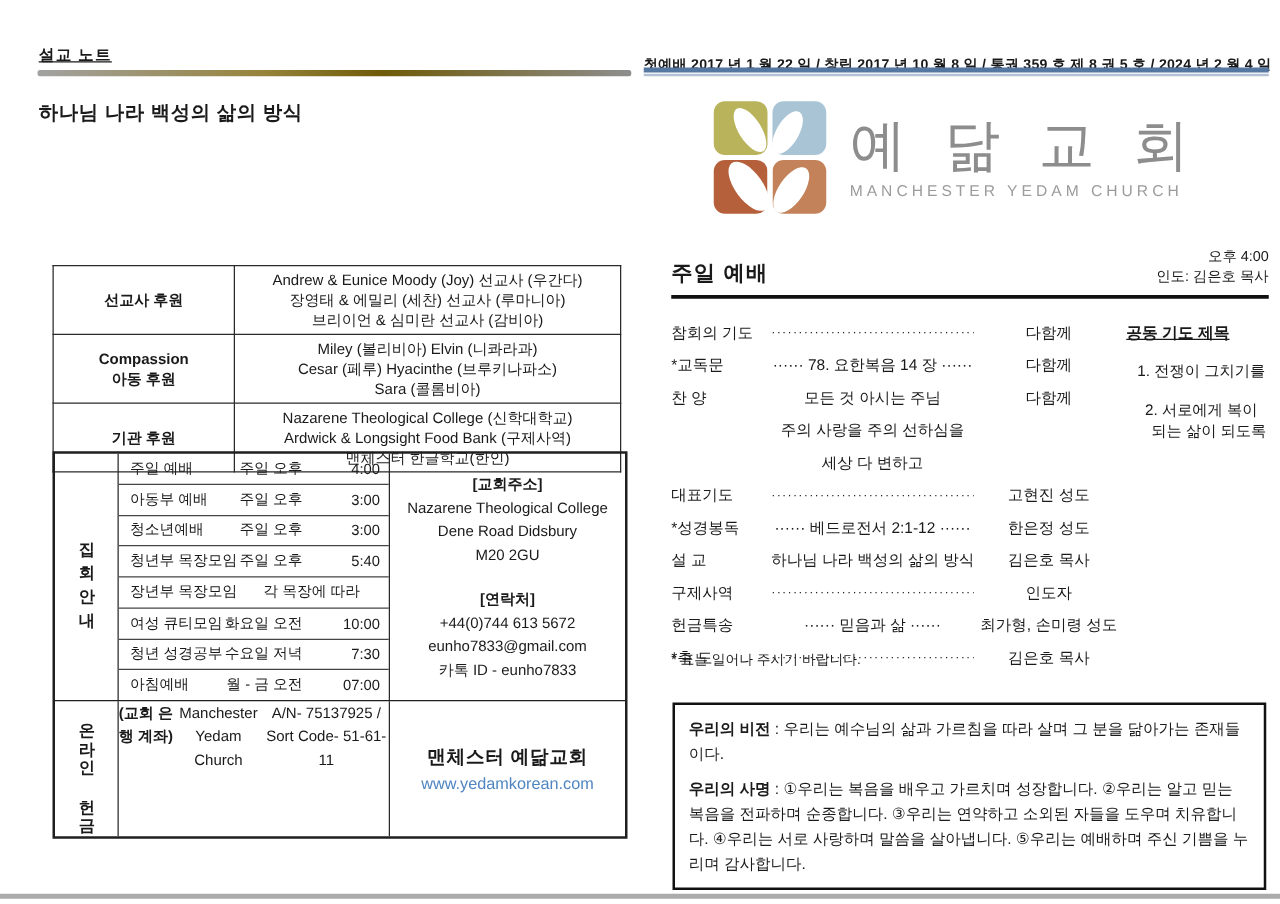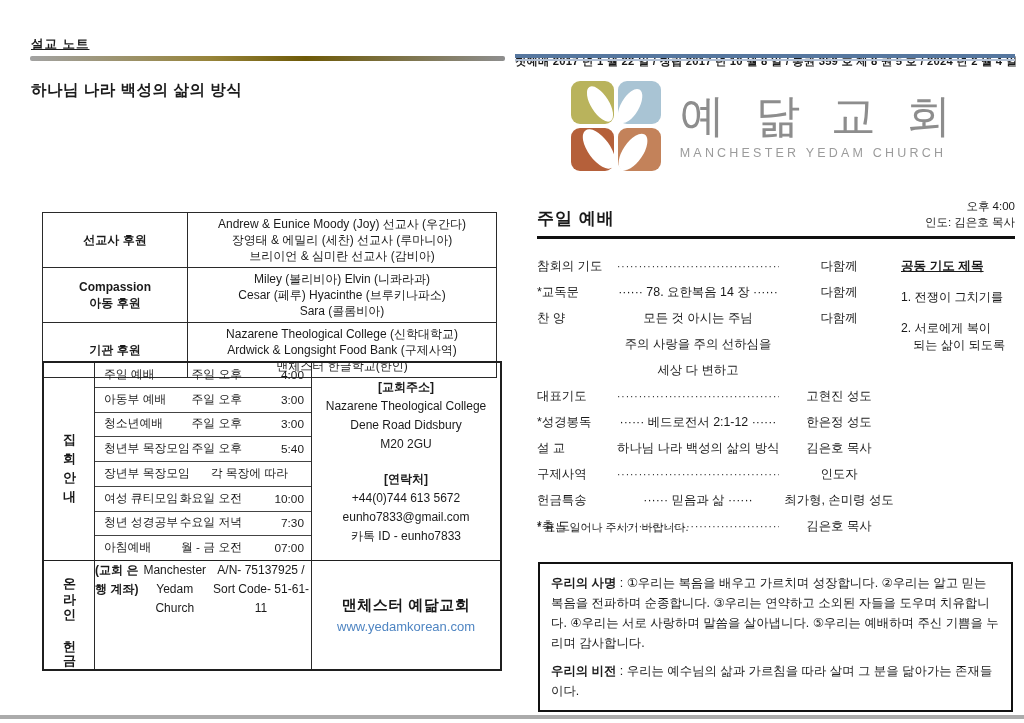--- a/index.html
+++ b/index.html
@@ -55,21 +55,21 @@
   .svc-rows{width:362px;}
   .svc-row{display:flex;align-items:center;height:26px;font-size:12.4px;}
   .svc-label{width:80px;white-space:nowrap;flex:none;}
   .svc-center{flex:1;text-align:center;white-space:nowrap;overflow:hidden;}
   .svc-center.dots{font-size:10px;letter-spacing:1px;color:#222;}
   .svc-person{width:120px;text-align:center;white-space:nowrap;flex:none;}
   .svc-note{font-size:11px;}
 
   .prayer{width:120px;font-size:12.2px;}
   .prayer-title{font-weight:bold;text-decoration:underline;font-size:12.6px;margin-bottom:14px;}
-  .prayer-item{margin-bottom:14px;line-height:17px;}
+  .prayer-item{margin-bottom:14px;line-height:17px;text-align:center;}
   .prayer-item .cont{padding-left:12px;}
 
   .vision-box{width:449px;border:2.6px solid #111;padding:9px 11px;font-size:12.4px;line-height:20px;}
   .vision-box p{margin:0;}
   .vision-box p + p{margin-top:8px;}
   .vb-label{font-weight:bold;}
 
   .bottom-bar{height:4px;background:#ababab;width:1024px;}
 </style>
 </head>
@@ -197,21 +197,21 @@
         <div>Manchester Yedam Church</div>
         <div>A/N- 75137925 / Sort Code- 51-61-11</div>
       </div>
       <div class="webcol">
         <div class="web-name">맨체스터 예닮교회</div>
         <div class="web-url">www.yedamkorean.com</div>
       </div>
     </div>
   </div>
 
-  <div class="abs rp-meta" style="left:515px;top:54px;width:500px;">첫예배 2017 년 1 월 22 일 / 창립 2017 년 10 월 8 일 / 통권 359 호   제 8 권 5 호 / 2024 년 2 월 4 일</div>
+  <div class="abs rp-meta" style="left:515px;top:44px;width:500px;">첫예배 2017 년 1 월 22 일 / 창립 2017 년 10 월 8 일 / 통권 359 호   제 8 권 5 호 / 2024 년 2 월 4 일</div>
   <div class="abs" style="left:515px;top:54px;width:500px;">
     <div class="rp-blue"></div>
     <div class="rp-blue-light"></div>
   </div>
 
   <div class="abs logo-wrap" style="left:515px;top:80px;width:500px;">
     <svg width="92" height="92" viewBox="0 0 92 92">
       <rect x="1" y="1" width="43" height="43" rx="9" fill="#b9b35c"></rect>
       <rect x="48" y="1" width="43" height="43" rx="9" fill="#a9c4d4"></rect>
       <rect x="1" y="48" width="43" height="43" rx="9" fill="#b5603a"></rect>
@@ -302,19 +302,19 @@
   <div class="abs prayer" style="left:901px;top:258px;">
     <div class="prayer-title">공동 기도 제목</div>
     <div class="prayer-item">1. 전쟁이 그치기를</div>
     <div class="prayer-item">
       <div>2. 서로에게 복이</div>
       <div class="cont">되는 삶이 되도록</div>
     </div>
   </div>
 
   <div class="abs vision-box" style="left:538px;top:562px;">
+    <p><span class="vb-label">우리의 비전</span> <span>: 우리는 예수님의 삶과 가르침을 따라 살며 그 분을 닮아가는 존재들이다.</span></p>
     <p><span class="vb-label">우리의 사명</span> <span>: ①우리는 복음을 배우고 가르치며 성장합니다.  ②우리는 알고 믿는 복음을 전파하며 순종합니다.  ③우리는 연약하고 소외된 자들을 도우며 치유합니다.  ④우리는 서로 사랑하며 말씀을 살아냅니다.  ⑤우리는 예배하며 주신 기쁨을 누리며 감사합니다.</span></p>
-    <p><span class="vb-label">우리의 비전</span> <span>: 우리는 예수님의 삶과 가르침을 따라 살며 그 분을 닮아가는 존재들이다.</span></p>
   </div>
 
   <div class="abs bottom-bar" style="left:0;top:715px;"></div>
 
 </div>
 
 </body></html>

